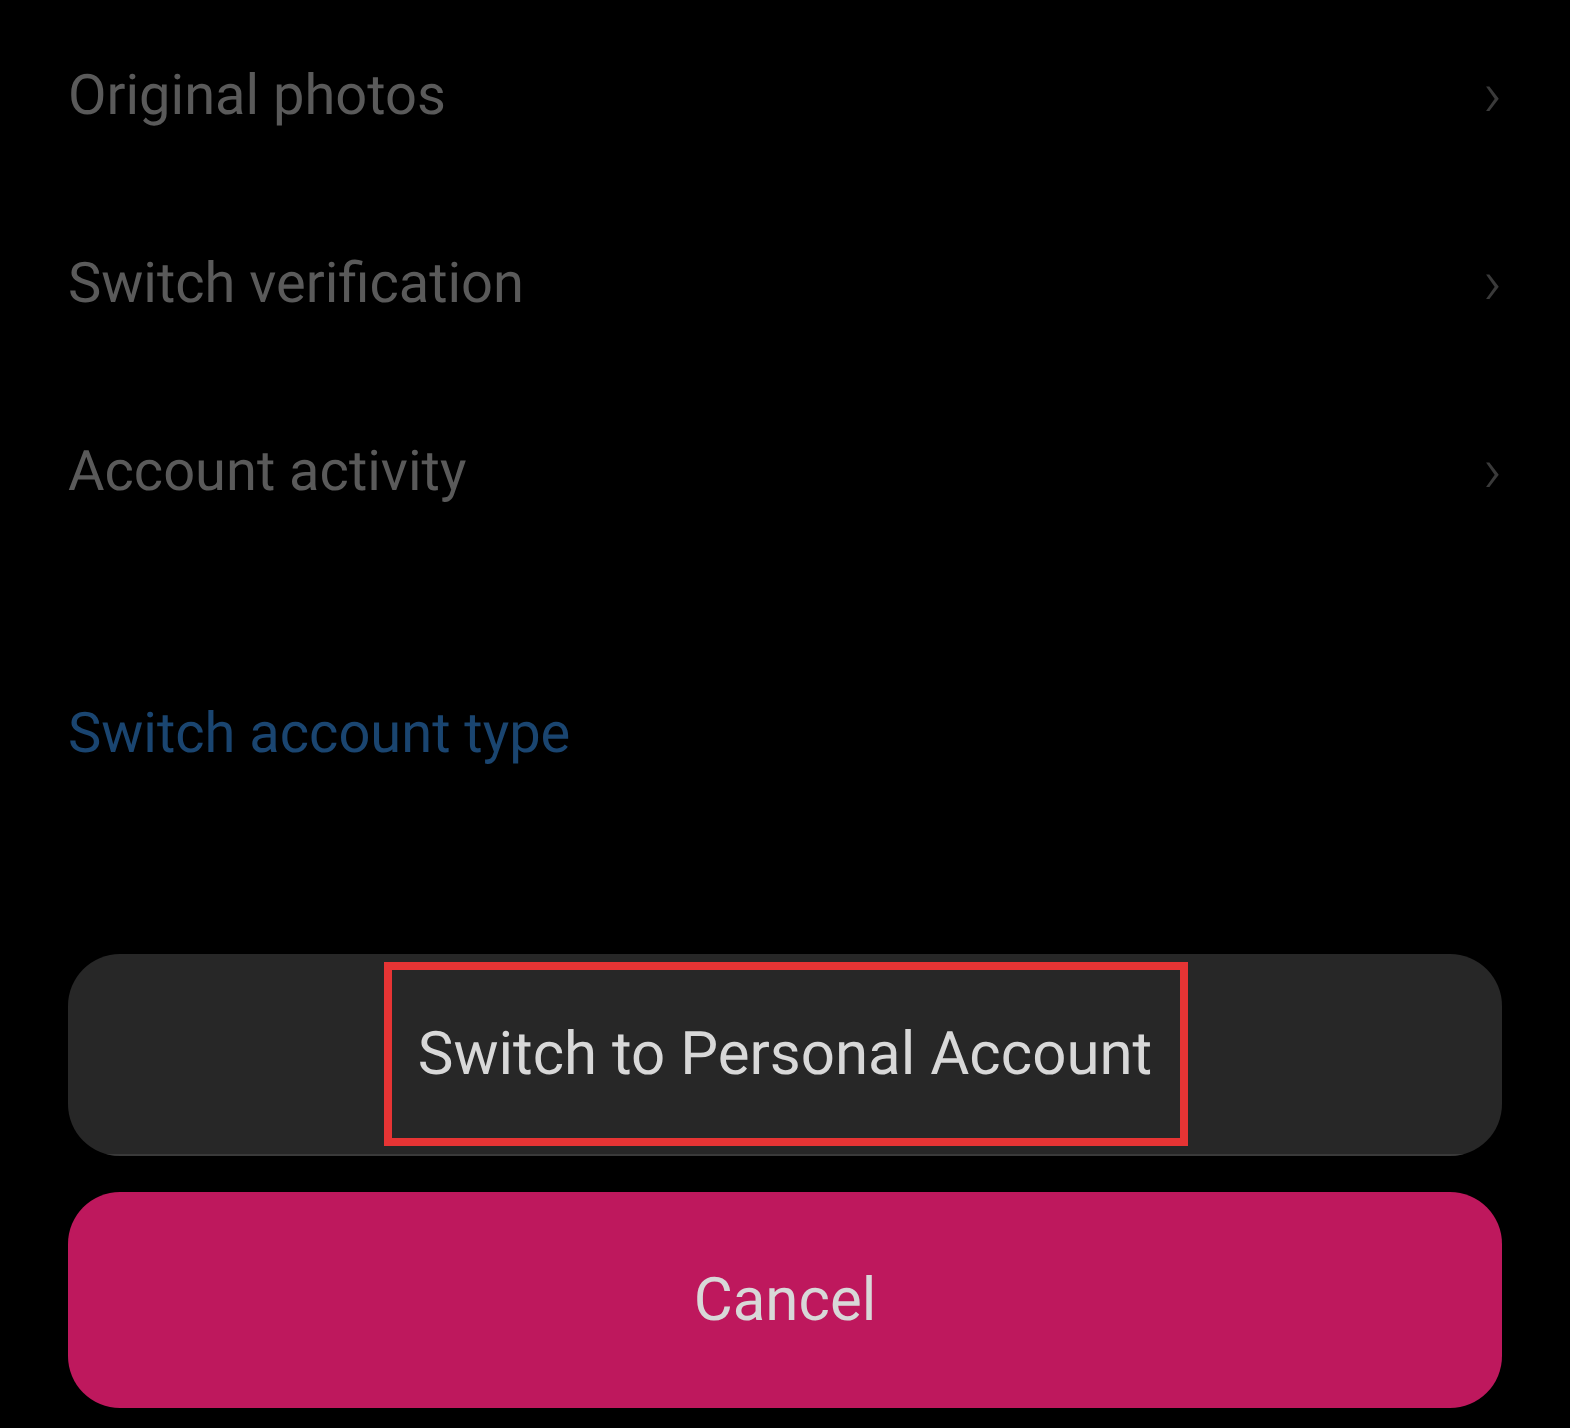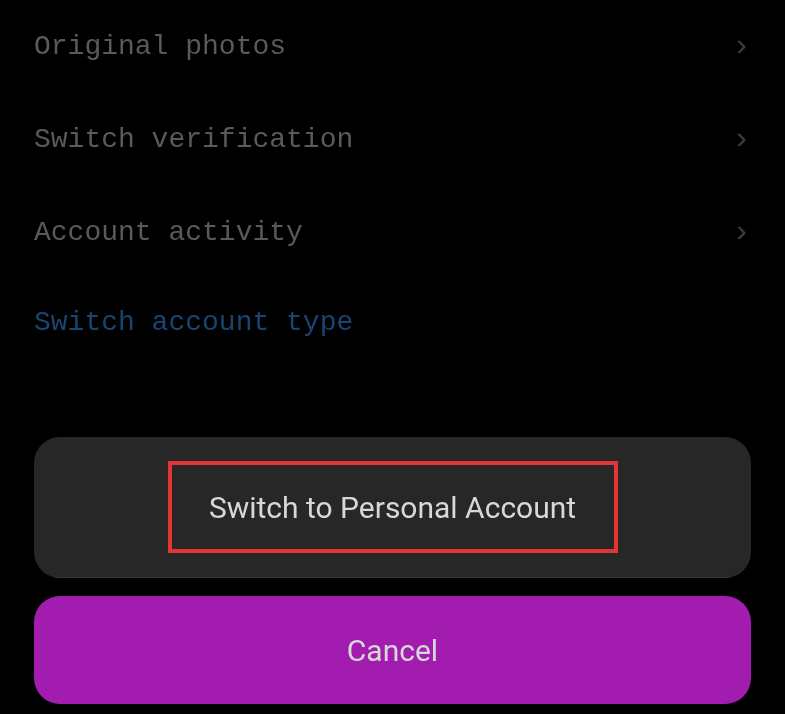--- a/index.html
+++ b/index.html
@@ -12,39 +12,39 @@
       width: 785px;
       height: 714px;
       background-color: #000000;
       font-family: -apple-system, BlinkMacSystemFont, "Segoe UI", Roboto, Helvetica, Arial, sans-serif;
       overflow: hidden;
       position: relative;
     }
     
     .settings-list {
       padding: 0 34px;
-      font-family: Liberation Mono, monospace;
     }
     
     .list-item {
       display: flex;
       justify-content: space-between;
       align-items: center;
       padding: 28px 0;
       cursor: pointer;
     }
     
     .list-item-label {
       color: #5a5a5a;
       font-size: 28px;
       font-weight: 400;
     }
     
     .list-item-label.link {
       color: #1a4570;
+      margin-top: 40px;
     }
     
     .chevron-right {
       color: #3a3a3a;
       font-size: 32px;
       font-weight: 300;
     }
     
     .action-sheet-container {
       position: absolute;
@@ -64,40 +64,40 @@
       display: flex;
       justify-content: center;
       align-items: center;
       height: 109px;
       cursor: pointer;
       position: relative;
     }
     
     .action-sheet-button.highlighted {
       border: 4px solid #e63434;
-      margin: 24px auto;
-      width: 450px;
+      margin: 4px auto;
+      width: 402px;
       height: 92px;
       box-sizing: border-box;
     }
     
     .action-sheet-button-text {
       color: #d8d8d8;
       font-size: 30px;
       font-weight: 400;
     }
     
     .action-sheet-divider {
       height: 1px;
       background-color: #3a3a3a;
       width: 100%;
     }
     
     .action-sheet-cancel {
-      background-color: #a21caf;
+      background-color: #be185d;
       border-radius: 26px;
       display: flex;
       justify-content: center;
       align-items: center;
       height: 108px;
       cursor: pointer;
     }
     
     .switch-item {
       padding-top: 28px;

